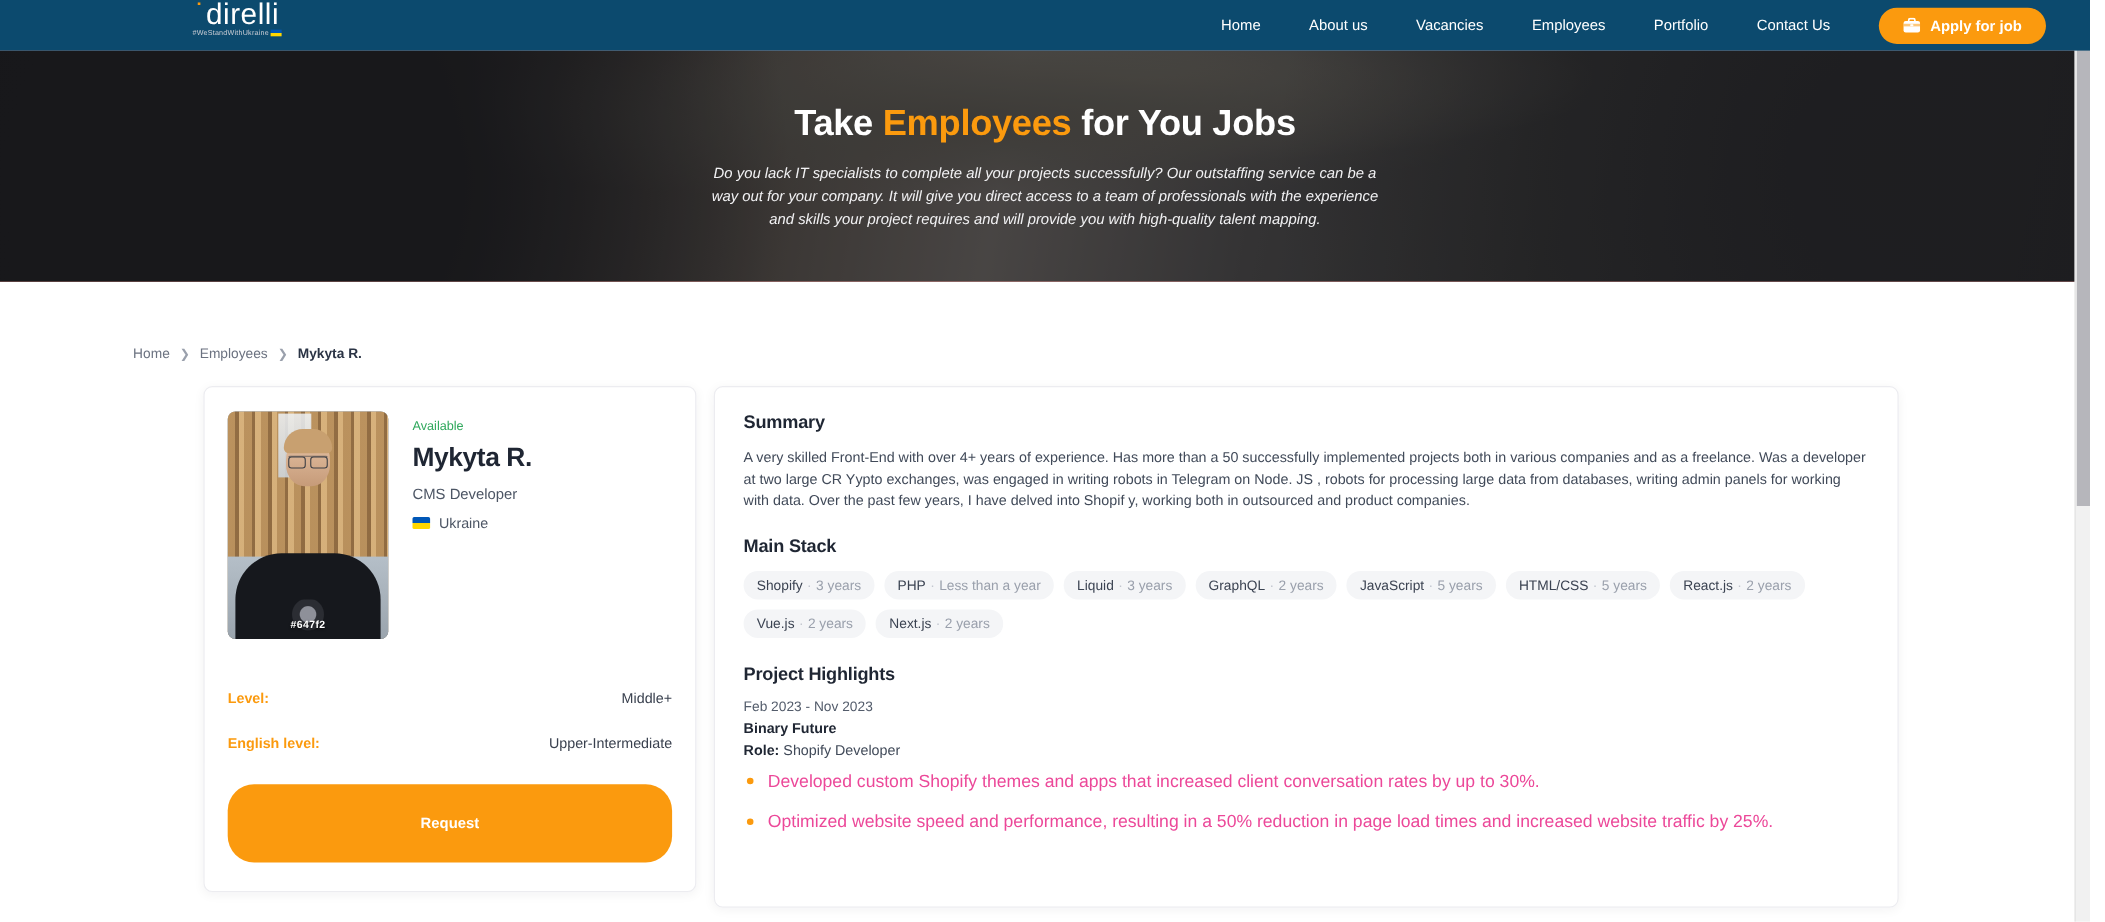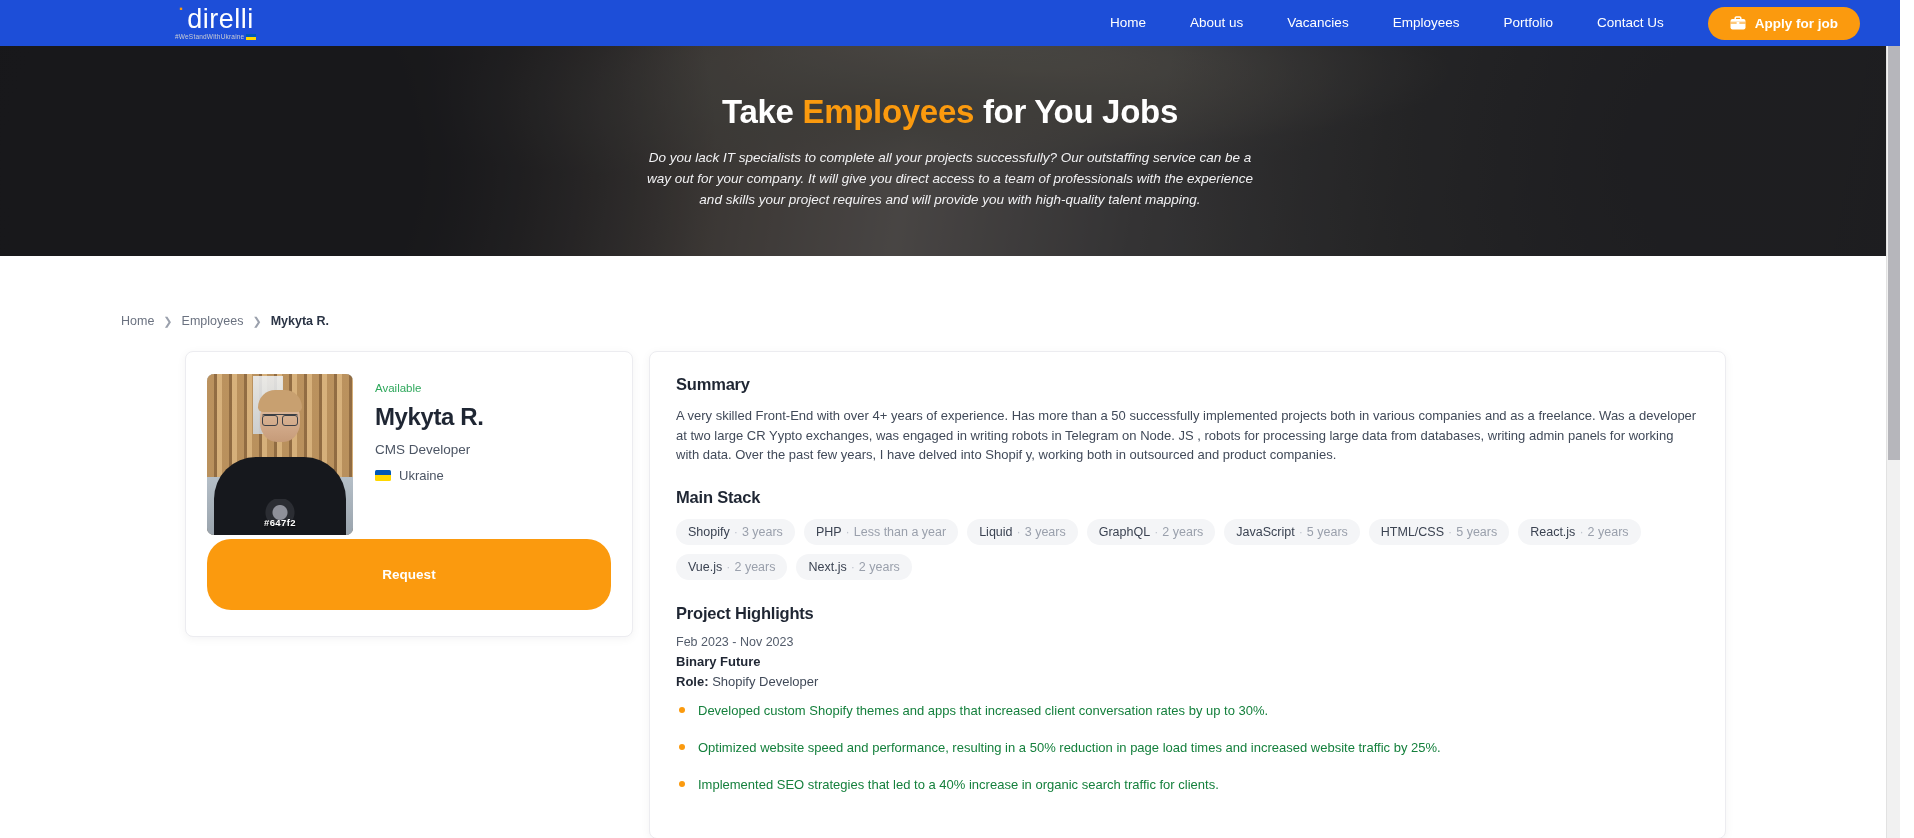--- a/index.html
+++ b/index.html
@@ -17,21 +17,21 @@
     position:absolute; top:0; right:0; width:14px; height:838px;
     background:#f1f1f1; border-left:1px solid #e2e2e2;
   }
   .scrollbar-thumb {
     position:absolute; top:0; left:1px; width:12px; height:460px;
     background:#b6b6bb; border-radius:0;
   }
 
   
   .header {
-    height:46px; background:#1d4ed8; display:flex; align-items:center;
+    height:46px; background:#0c4a6e; display:flex; align-items:flex-start;
     padding:0 40px; position:relative; z-index:20;gap:43px;
   }
   .logo { margin-left:135px; display:flex; flex-direction:column; align-items:center; }
   .logo-word {
     font-size:27px; color:#ffffff; letter-spacing:.5px; line-height:26px;
     font-weight:400; position:relative;
   }
   .logo-dot { color:#fb9a0e; }
   .logo-tag {
     font-size:6.5px; color:#c9ccd4; letter-spacing:.2px; margin-top:1px;
@@ -95,21 +95,21 @@
   }
 
   
   .profile-card {
     width:448px; background:#ffffff; border:1px solid #ececf0; border-radius:8px;
     box-shadow:0 2px 10px rgba(20,20,40,.05);
     padding:22px 21px 26px 21px; flex:none;
   }
   .profile-top { display:flex; gap:22px; }
   .photo-wrap {
-    width:146px; height:161px; border-radius:7px; overflow:hidden; position:relative;
+    width:146px; height:207px; border-radius:7px; overflow:hidden; position:relative;
     flex:none; background:#6a6354;
   }
   .photo-bg {
     position:absolute; inset:0;
     background:
       linear-gradient(90deg, rgba(255,255,255,.14) 0 4px, rgba(0,0,0,0) 4px 13px) 0 0/13px 62% no-repeat,
       linear-gradient(#cfd6dd 0%, #b9c3cc 58%, #9aa4ad 100%);
   }
   .photo-slats {
     position:absolute; top:0; left:0; right:0; height:64%;
@@ -199,22 +199,22 @@
     font-size:12.5px; color:#3b4352; white-space:nowrap;
   }
   .tag .yrs { color:#9aa0ac; }
   .tag .dot { color:#c2c6cf; margin:0 4px; }
   .proj-dates { font-size:12.5px; color:#535c6b; margin-bottom:5px; }
   .proj-name { font-size:13px; font-weight:bold; color:#1f2633; margin-bottom:5px; }
   .proj-role { font-size:13px; color:#414a59; margin-bottom:12px; }
   .proj-role b { color:#1f2633; }
   .bullets { list-style:none; }
   .bullet {
-    display:flex; gap:13px; align-items:flex-start; font-size:13px;
-    line-height:19px; color:#15803d; margin-bottom:18px;
+    display:flex; gap:13px; align-items:flex-start; font-size:16px;
+    line-height:19px; color:#ec4899; margin-bottom:18px;
   }
   .bullet-dot {
     width:6px; height:6px; border-radius:50%; background:#fb9a0e;
     flex:none; margin-top:6px; margin-left:3px;
   }
 </style>
 </head>
 <body>
 
 <div class="page">
@@ -290,20 +290,30 @@
           <div class="status-available">Available</div>
           <div class="profile-name">Mykyta R.</div>
           <div class="profile-role">CMS Developer</div>
           <div class="profile-country">
             <span class="flag"></span>
             <span>Ukraine</span>
           </div>
         </div>
       </div>
 
+      <div class="attr-list">
+        <div class="attr-row">
+          <span class="attr-label">Level:</span>
+          <span class="attr-value">Middle+</span>
+        </div>
+        <div class="attr-row">
+          <span class="attr-label">English level:</span>
+          <span class="attr-value">Upper-Intermediate</span>
+        </div>
+      </div>
 
       <button class="request-btn">Request</button>
     </aside>
 
     <main class="details-card">
       <h2 class="sec-title">Summary</h2>
       <p class="summary-text">A very skilled Front-End with over 4+ years of experience. Has more than a 50 successfully implemented projects both in various companies and as a freelance. Was a developer at two large CR Yypto exchanges, was engaged in writing robots in Telegram on Node. JS , robots for processing large data from databases, writing admin panels for working with data. Over the past few years, I have delved into Shopif y, working both in outsourced and product companies.</p>
 
       <h2 class="sec-title stack-title">Main Stack</h2>
       <div class="tags">
@@ -327,24 +337,20 @@
       </div>
       <ul class="bullets">
         <li class="bullet">
           <span class="bullet-dot"></span>
           <span>Developed custom Shopify themes and apps that increased client conversation rates by up to 30%.</span>
         </li>
         <li class="bullet">
           <span class="bullet-dot"></span>
           <span>Optimized website speed and performance, resulting in a 50% reduction in page load times and increased website traffic by 25%.</span>
         </li>
-        <li class="bullet">
-          <span class="bullet-dot"></span>
-          <span>Implemented SEO strategies that led to a 40% increase in organic search traffic for clients.</span>
-        </li>
       </ul>
     </main>
   </div>
 
   <div class="scrollbar-track">
     <div class="scrollbar-thumb"></div>
   </div>
 </div>
 
 </body></html>

